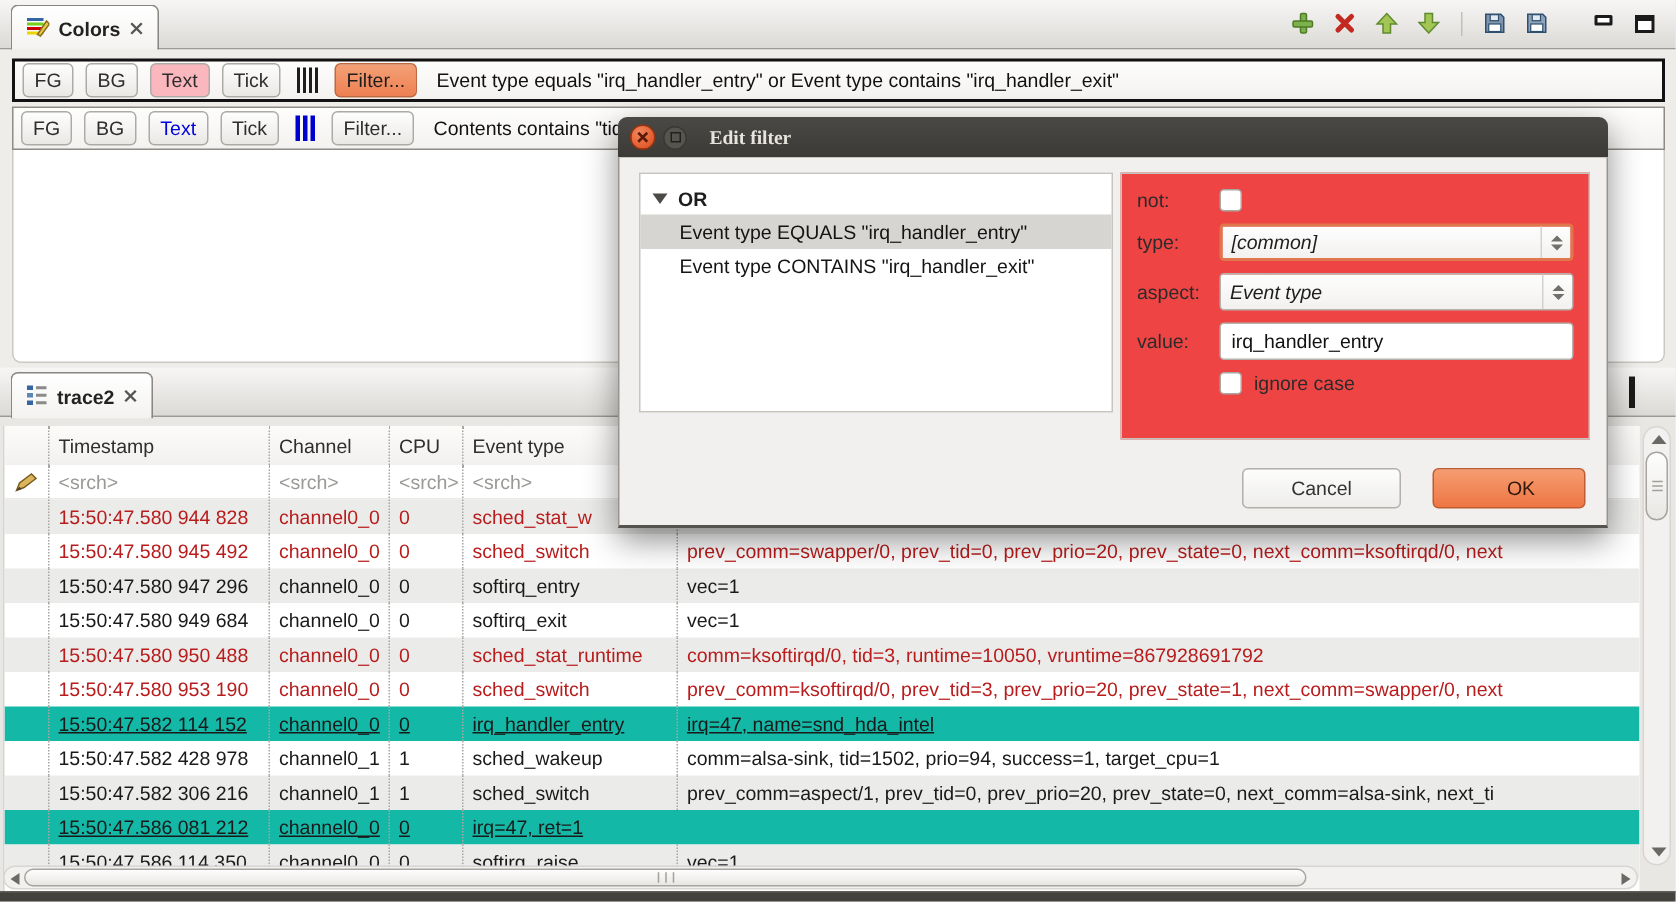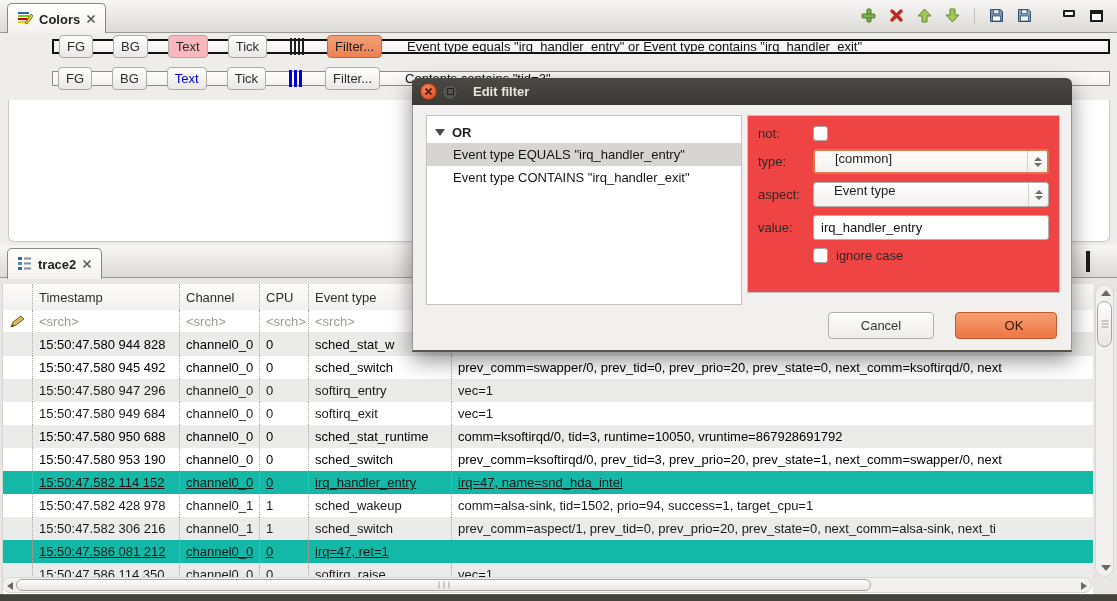--- a/index.html
+++ b/index.html
@@ -27,23 +27,23 @@
 
   
   #colors-view { position:absolute; left:0; top:0; width:1117px; height:245px; }
   #colors-toolbar { position:absolute; top:7px; right:12px; display:flex; align-items:center; gap:11px; }
   .tbtn { width:17px; height:17px; display:flex; align-items:center; justify-content:center; }
   .tsep { width:1px; height:16px; background:#c2c0bb; margin:0 2px; }
   .minimize-glyph { width:12px; height:7px; background:#fff; border:2px solid #1a1a1a; border-radius:1px; margin-top:-4px;}
   .maximize-glyph { width:13px; height:12px; background:#fff; border:2px solid #1a1a1a; border-top:4px solid #1a1a1a; }
 
   #colors-body { position:absolute; top:33px; left:0; right:0; height:212px; background:#efedea; }
-  .filter-row { position:absolute; left:8px; right:7px; height:15px;
+  .filter-row { position:absolute; left:8px; right:7px; height:29px;
     background:linear-gradient(#fdfdfc,#f4f2f0);
-    display:flex; align-items:center; gap:20px; padding:0 5px;margin-left:44px; }
+    display:flex; align-items:center; gap:8px; padding:0 5px; }
   #filter-row-0 { top:6px; border:2px solid #121212; }
   #filter-row-1 { top:38px; border:1px solid #8f8c87; }
   .mini-btn { height:23px; padding:0 7px; display:flex; align-items:center; justify-content:center;
     background:linear-gradient(#fefefe,#eae8e5); border:1px solid #aeaba6; border-radius:4px; color:#2d2d2d; }
   .mini-btn.text-pink { background:#fbb7be; }
   .mini-btn.text-blue { color:#0000dd; }
   .mini-btn.filter-active { background:linear-gradient(#f4a077,#ee8052); border-color:#bb6a43; color:#1d1d1d; }
   .tick-preview { display:flex; gap:2px; align-items:center; height:18px; margin:0 3px; }
   .tick-preview i { display:block; width:2px; height:17px; }
   .tick-black i { background:#1d1d1d; }
@@ -66,21 +66,21 @@
   .c0 { width:30px; flex:none; justify-content:center; padding:0; }
   .c1 { width:147px; flex:none; }
   .c2 { width:80px; flex:none; }
   .c3 { width:49px; flex:none; }
   .c4 { width:143px; flex:none; }
   .c5 { flex:1 1 auto; border-right:none; }
   #table-header .cell { color:#2e2e2e; }
   #search-row .cell { color:#9b9995; }
   .trow.alt { background:#ebebea; }
   .trow.pink { background:#14b8a6;text-decoration:underline; }
-  .trow.blue .cell { color:#000000; }
+  .trow.blue .cell { color:#b91c1c; }
 
   
   .vscroll { position:absolute; right:3px; top:39px; bottom:17px; width:19px;
     background:#f3f1ef; border:1px solid #d8d6d2; border-radius:10px; }
   .vthumb { position:absolute; left:1px; right:1px; top:16px; height:46px;
     background:linear-gradient(#fdfdfd,#e9e7e4); border:1px solid #a8a5a0; border-radius:9px; }
   .grip-h { position:absolute; left:50%; top:50%; transform:translate(-50%,-50%); }
   .grip-h i { display:block; width:7px; height:1px; background:#a39f9a; margin:2px 0; }
   .arrow-up, .arrow-down, .arrow-left, .arrow-right { position:absolute; width:0; height:0; }
   .arrow-up { left:5px; top:5px; border-left:5px solid transparent; border-right:5px solid transparent; border-bottom:6px solid #6b6965; }
@@ -101,38 +101,38 @@
     border-radius:7px 7px 0 0; box-shadow:0 8px 22px rgba(0,0,0,0.45); }
   #dialog-titlebar { position:absolute; left:0; top:0; right:0; height:27px;
     background:linear-gradient(#4b4945,#3c3a36); border-radius:6px 6px 0 0;
     display:flex; align-items:center; }
   #dialog-close { width:17px; height:17px; border-radius:50%; margin-left:8px;
     background:radial-gradient(circle at 35% 30%, #f2865c, #da4a1b); border:1px solid #96320f;
     display:flex; align-items:center; justify-content:center; }
   #dialog-restore { width:16px; height:16px; border-radius:50%; margin-left:5px;
     background:#56544f; border:1px solid #3a3833; display:flex; align-items:center; justify-content:center; }
   #dialog-restore b { width:7px; height:7px; border:1.5px solid #23211d; display:block; }
-  #dialog-title { margin-left:15px; font-weight:bold; color:#e7e4de; }
+  #dialog-title { margin-left:15px; font-weight:bold; color:#e7e4de;font-family:Liberation Serif, serif; }
   #dialog-body { position:absolute; left:0; top:27px; right:0; bottom:0;
     background:#f1f0ee; border:1px solid #989590; border-top:none; border-bottom:2px solid #55534e; }
 
-  #filter-tree { position:absolute; left:13px; top:10px; width:316px; height:190px;
+  #filter-tree { position:absolute; left:13px; top:10px; width:316px; height:160px;
     background:#fff; border:1px solid #c6c4bf; padding-top:5px; }
   .tree-root { height:22px; display:flex; align-items:center; padding-left:8px; gap:7px; font-weight:bold; color:#1d1d1d; }
   .tri-down { width:0; height:0; border-left:5px solid transparent; border-right:5px solid transparent; border-top:7px solid #4c4a46; }
   .tree-item { height:23px; display:flex; align-items:center; padding-left:26px; color:#141414; }
   .tree-item.selected { background:#d7d5d2; }
 
   #filter-form { position:absolute; left:334px; top:10px; width:313px; height:178px;
     background:#ef4444; border:1px solid #c6c4bf; padding:10px 10px 0 10px; }
   .form-row { display:flex; align-items:center; margin-bottom:8px; }
   .form-label { width:55px; flex:none; color:#2b2b2b; }
   .checkbox { width:15px; height:15px; background:#fff; border:1px solid #a9a6a1; border-radius:3px; flex:none; }
-  .combo { flex:1; height:25px; display:flex; align-items:flex-start;
-    background:linear-gradient(#fefefe,#f3f1ef); border:1px solid #b5b2ad; border-radius:3px; padding-left:20px; color:#1d1d1d; }
+  .combo { flex:1; height:25px; display:flex; align-items:center;
+    background:linear-gradient(#fefefe,#f3f1ef); border:1px solid #b5b2ad; border-radius:3px; padding-left:6px; color:#1d1d1d;font-style:italic; }
   .combo.focused { border:2px solid #e0764b; }
   .combo .spin { margin-left:auto; width:20px; align-self:stretch; border-left:1px solid #d3d1cd;
     display:flex; flex-direction:column; align-items:center; justify-content:center; gap:2px; }
   .spin b, .spin i { display:block; width:0; height:0; border-left:4px solid transparent; border-right:4px solid transparent; }
   .spin b { border-bottom:4px solid #716f6a; }
   .spin i { border-top:4px solid #716f6a; }
   .text-input { flex:1; height:25px; display:flex; align-items:center;
     background:#fff; border:1px solid #b5b2ad; border-radius:3px; padding-left:7px; color:#111; }
   .ignore-row { margin-left:55px; display:flex; align-items:center; gap:8px; color:#2b2b2b; }
 
@@ -318,21 +318,21 @@
           <div class="trow">
             <div class="cell c0"></div>
             <div class="cell c1">15:50:47.580 949 684</div>
             <div class="cell c2">channel0_0</div>
             <div class="cell c3">0</div>
             <div class="cell c4">softirq_exit</div>
             <div class="cell c5">vec=1</div>
           </div>
           <div class="trow alt blue">
             <div class="cell c0"></div>
-            <div class="cell c1">15:50:47.580 950 688</div>
+            <div class="cell c1">15:50:47.580 950 488</div>
             <div class="cell c2">channel0_0</div>
             <div class="cell c3">0</div>
             <div class="cell c4">sched_stat_runtime</div>
             <div class="cell c5">comm=ksoftirqd/0, tid=3, runtime=10050, vruntime=867928691792</div>
           </div>
           <div class="trow blue">
             <div class="cell c0"></div>
             <div class="cell c1">15:50:47.580 953 190</div>
             <div class="cell c2">channel0_0</div>
             <div class="cell c3">0</div>

